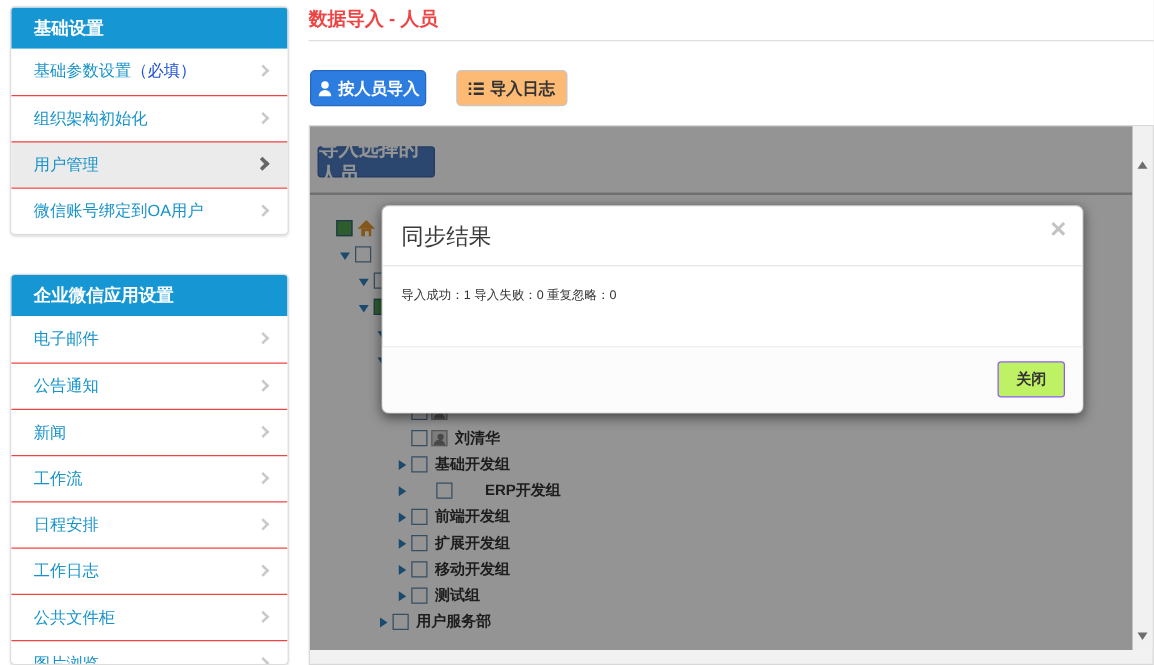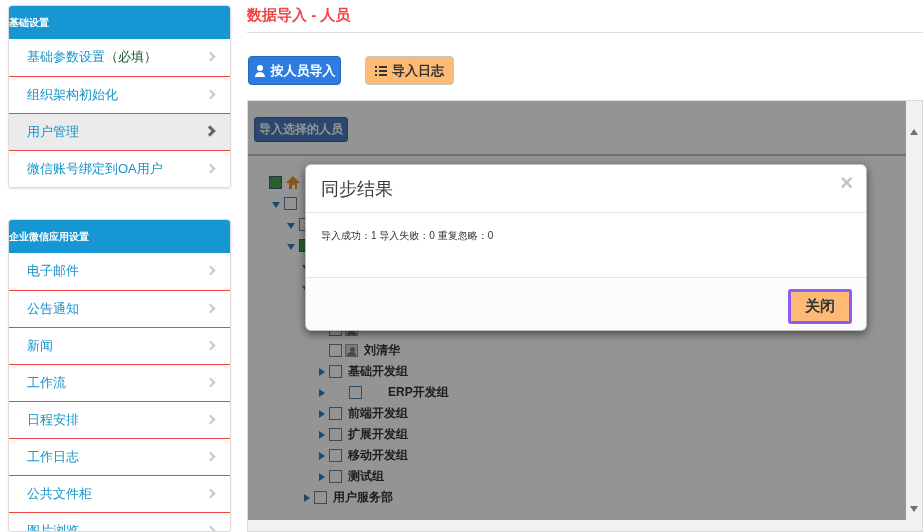--- a/index.html
+++ b/index.html
@@ -6,26 +6,26 @@
   html,body { width:923px; height:532px; overflow:hidden; background:#fff;
     font-family:"Liberation Sans","DejaVu Sans",sans-serif; }
   .abs { position:absolute; }
 
   
   .side-block { position:absolute; left:8px; width:223px; background:#fff;
     border:1px solid #dcdcdc; border-radius:4px; box-shadow:0 1px 2px rgba(0,0,0,.12); overflow:hidden; }
   #side-block-1 { top:5px; }
   #side-block-2 { top:219px; height:313px; }
   .side-head { height:33px; line-height:33px; background:#1697d4; color:#fff;
-    font-size:10px; font-weight:bold; }
+    font-size:14px; font-weight:bold; padding-left:18px; }
   .side-item { height:37px; line-height:36px; border-top:1px solid #ef4444; position:relative;
     font-size:13px; color:#1793c9; padding-left:18px; cursor:pointer; background:#fff; }
   .side-item:first-of-type { border-top:none; }
   .side-item.active { background:#ebebeb; }
-  .side-item .badge-red { color:#14532d; }
+  .side-item .badge-red { color:#1d4ed8; }
   .chev { position:absolute; right:16px; top:14px; width:7px; height:7px;
     border-top:2px solid #c9c9c9; border-right:2px solid #c9c9c9; transform:rotate(45deg); }
   .side-item.active .chev { border-color:#666; border-width:3px; width:8px; height:8px; top:13px; }
 
   
   #page-title { left:247px; top:6px; font-size:15px; font-weight:bold; color:#ef4444; }
   #title-divider { left:247px; right:0; top:32px; height:1px; background:#ddd; }
   .btn { position:absolute; top:56px; height:29px; border-radius:4px; font-size:13px; font-weight:bold;
     display:flex; align-items:center; justify-content:center; cursor:pointer; }
   #btn-import-person { left:248px; width:93px; background:#2d7de0; border:1px solid #2668be; color:#fff; }
@@ -40,21 +40,21 @@
     background-image:linear-gradient(#333,#333),linear-gradient(#333,#333),linear-gradient(#333,#333),
       linear-gradient(#333,#333),linear-gradient(#333,#333),linear-gradient(#333,#333);
     background-size:8px 2px,8px 2px,8px 2px,2px 2px,2px 2px,2px 2px;
     background-position:4px 1px,4px 5px,4px 9px,0 1px,0 5px,0 9px; }
 
   
   #panel { left:247px; top:100px; right:0; bottom:0; background:#f2f2f2; border:1px solid #d8d8d8; }
   #content-area { position:absolute; left:0; top:0; width:658px; height:419px; background:#fff; overflow:hidden; }
   #toolbar { position:absolute; left:0; top:0; right:0; height:55px; background:#fff; border-bottom:2px solid #c2c2c2; }
   #btn-import-selected { position:absolute; left:6px; top:16px; width:94px; height:25px; background:#4a7bbf;
-    border:1px solid #3a66a5; border-radius:3px; color:#fff; font-size:12px; font-weight:bold;
+    border:1px solid #3a66a5; border-radius:3px; color:#fff; font-size:16px; font-weight:bold;
     display:flex; align-items:center; justify-content:center; cursor:pointer; }
   #tree { position:absolute; left:0; top:55px; right:0; bottom:0; overflow:hidden; padding:16px 0 0 7px; }
   .tree-row { height:21px; display:flex; align-items:center; white-space:nowrap; }
   .exp { width:14px; height:14px; position:relative; flex:none; cursor:pointer; }
   .exp.right::before { content:""; position:absolute; left:4px; top:3px;
     border-left:6px solid #2f80c0; border-top:4px solid transparent; border-bottom:4px solid transparent; }
   .exp.down::before { content:""; position:absolute; left:2px; top:5px;
     border-top:6px solid #2f80c0; border-left:4px solid transparent; border-right:4px solid transparent; }
   .cb { width:13px; height:13px; border:1px solid #5f87a8; background:#fff; flex:none; margin-right:3px; cursor:pointer; }
   .cb.checked { background:#4ea04e; border-color:#3a5f83; }
@@ -84,22 +84,22 @@
   
   #modal { position:absolute; left:305px; top:164px; width:562px; height:167px; background:#fff;
     border:1px solid rgba(0,0,0,.25); border-radius:6px; box-shadow:0 3px 9px rgba(0,0,0,.5); z-index:20; }
   #modal-header { position:relative; height:48px; border-bottom:1px solid #e5e5e5; padding:12px 15px; }
   #modal-title { font-size:18px; color:#3a3a3a; }
   #modal-close { position:absolute; right:13px; top:7px; font-size:22px; color:#c3c3c3;
     font-weight:bold; cursor:pointer; line-height:1; }
   #modal-body { height:64px; padding:16px 15px; font-size:10px; color:#333; }
   #modal-footer { height:53px; background:#fcfcfc; border-top:1px solid #e5e5e5;
     border-radius:0 0 6px 6px; position:relative; }
-  #btn-modal-close { position:absolute; right:14px; top:11px; padding:5px 14px; background:#fdba74;
-    border:3px solid #8b5cf6; border-radius:3px; font-size:15px; font-weight:bold; color:#333; cursor:pointer; }
+  #btn-modal-close { position:absolute; right:14px; top:11px; padding:5px 14px; background:#bef264;
+    border:1px solid #8b5cf6; border-radius:3px; font-size:12px; font-weight:bold; color:#333; cursor:pointer; }
 </style>
 </head>
 <body>
 
 <div class="side-block" id="side-block-1">
   <div class="side-head">基础设置</div>
   <div class="items">
       <div class="side-item"><span>基础参数设置</span><span class="badge-red">（必填）</span><span class="chev"></span></div>
       <div class="side-item"><span>组织架构初始化</span><span class="chev"></span></div>
       <div class="side-item active"><span>用户管理</span><span class="chev"></span></div>

